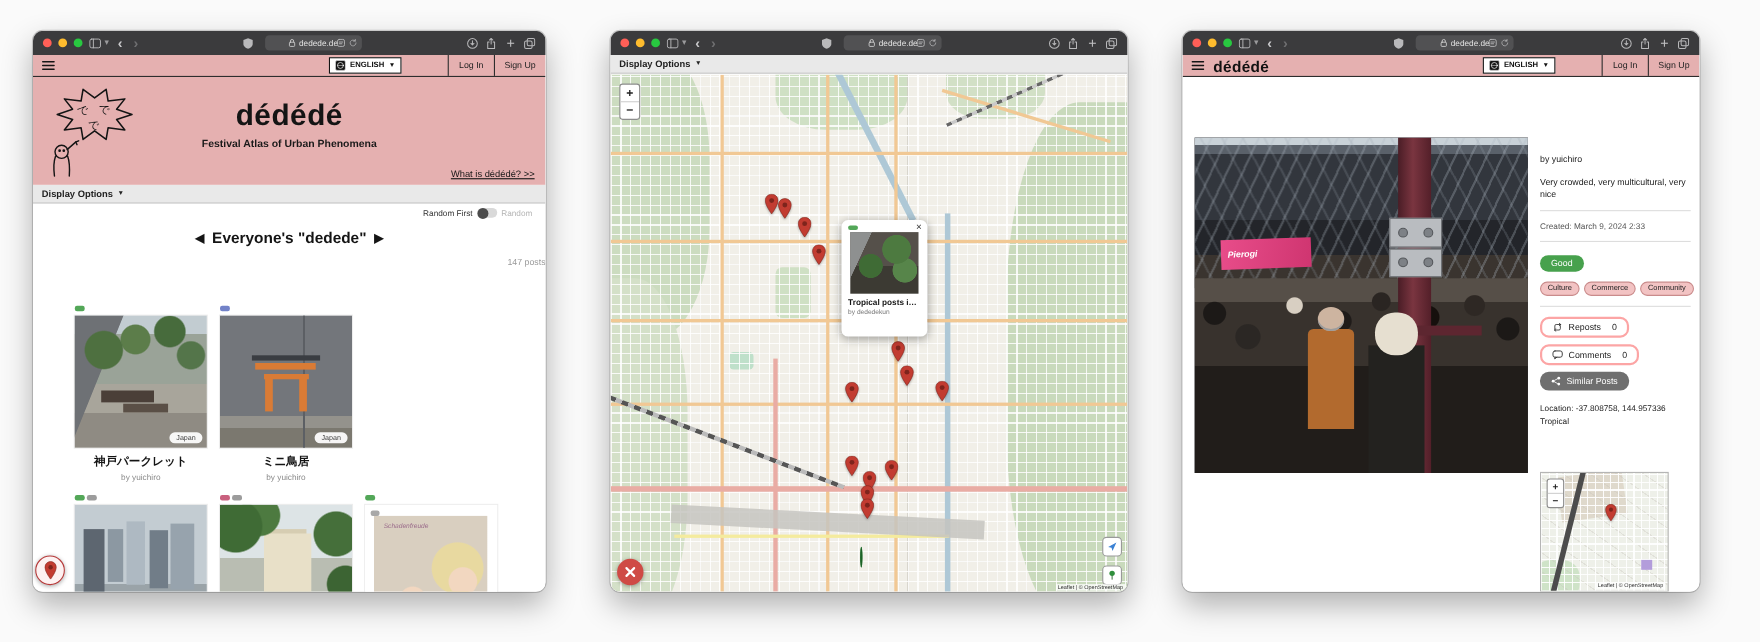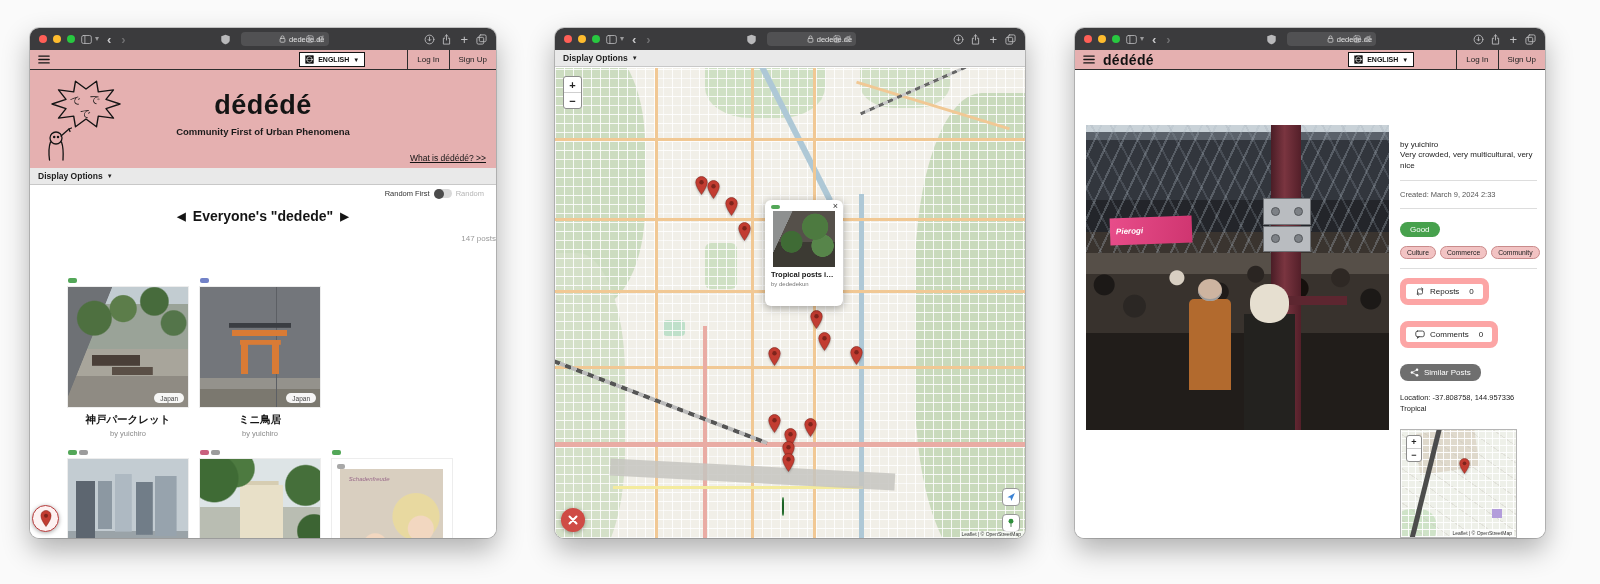--- a/index.html
+++ b/index.html
@@ -11,21 +11,21 @@
   #w3{left:1075px;width:470px}
   .titlebar{height:22px;background:#3b3b3d;display:flex;align-items:center;padding:0 9px;gap:6px;box-sizing:border-box}
   .tl{width:8px;height:8px;border-radius:50%;flex:0 0 auto}
   .tl-r{background:#ff5f57}.tl-y{background:#febc2e}.tl-g{background:#28c840}
   .ci{display:inline-flex;align-items:center;justify-content:center;flex:0 0 auto}
   .ci svg{width:11px;height:11px;stroke:#b9b9bb;fill:none;stroke-width:1;stroke-linecap:round;stroke-linejoin:round}
   .ci.solid svg{fill:#b9b9bb;stroke:none}
   .chev{color:#9a9a9c;font-size:8px;line-height:1;margin-left:-3px}
   .navarr{color:#c9c9cb;font-size:13px;line-height:1;padding:0 2px;font-weight:700}
   .navarr.dim{color:#6f6f71}
-  .urlbar{flex:1;max-width:210px;height:14px;background:#515153;border-radius:4px;display:flex;align-items:center;justify-content:flex-end;gap:3px;margin:0 4px;color:#e3e3e3;font-size:7.5px;position:relative;padding:0 4px}
+  .urlbar{flex:1;max-width:210px;height:14px;background:#515153;border-radius:4px;display:flex;align-items:center;justify-content:center;gap:3px;margin:0 4px;color:#e3e3e3;font-size:7.5px;position:relative;padding:0 4px}
   .urlbar .lock svg{width:7px;height:8px;stroke:#cfcfcf;fill:none;stroke-width:1}
   .urlicons{position:absolute;right:4px;top:0;height:100%;display:flex;align-items:center;gap:3px}
   .urlicons svg{width:8px;height:8px}
   .plus{color:#c2c2c4;font-size:13px;line-height:1;font-weight:400;padding:0 2px}
   .spacer{flex:1}
   .page{position:absolute;top:22px;left:0;right:0;bottom:0;background:#fff;overflow:hidden}
   
   .pinknav{height:20px;background:#e5b0b0;border-bottom:1px solid #2d2d2d;display:flex;align-items:center;padding-left:8px;position:relative;box-sizing:border-box}
   .burger svg{width:12px;height:9px;stroke:#151515;stroke-width:1.6;stroke-linecap:round}
   .navlogo{font-size:14px;font-weight:800;letter-spacing:.3px;color:#111;margin-left:8px}
@@ -177,27 +177,27 @@
   .pbox.b2{top:33%}
   .marm{position:absolute;left:64%;top:56%;width:22%;height:3%;background:#5d2630;z-index:3}
   .sign{position:absolute;left:8%;top:30%;width:27%;height:9%;background:linear-gradient(100deg,#e84d8a,#cf3570);transform:rotate(-2deg);color:#fff;font-size:8px;font-weight:700;font-style:italic;display:flex;align-items:center;padding-left:6px;z-index:2;box-sizing:border-box}
   .man{position:absolute;left:34%;top:57%;width:14%;height:30%;background:#b26a2e;border-radius:5px 5px 0 0;z-index:4}
   .man .head{position:absolute;left:22%;top:-22%;width:56%;height:24%;border-radius:50%;background:#cdb4a0;box-shadow:0 -2px 0 #9c9c9c inset}
   .scarf{position:absolute;left:52%;top:62%;width:17%;height:38%;background:#23221f;z-index:5}
   .scarf .head{position:absolute;left:12%;top:-26%;width:76%;height:34%;border-radius:46%;background:#e6dfd0}
   .dpanel{position:absolute;left:325px;top:83px;width:137px}
   .dtitle{font-size:15px;font-weight:700;line-height:1.13;color:#141414}
   .dby{font-size:8px;color:#222;margin-top:7px}
-  .ddesc{font-size:8px;color:#222;line-height:1.4}
+  .ddesc{font-size:8px;color:#222;margin-top:11px;line-height:1.4}
   .dpanel hr{border:none;border-top:1px solid #ddd;margin:9px 0}
   .dcreated{font-size:7.5px;color:#555}
   .goodpill{display:inline-block;background:#47a14d;color:#fff;font-size:8px;font-weight:400;padding:3px 10px;border-radius:10px}
   .tagrow{margin-top:9px;display:flex;gap:4px}
   .tag{background:#f2c3c3;border:1px solid #c98b8b;border-radius:8px;font-size:6.8px;padding:2px 6px;color:#222;white-space:nowrap}
-  .wbtn{display:flex;align-items:flex-end;gap:5px;border:6px solid #fca5a5;border-radius:8px;background:#fff;font-size:8px;color:#222;padding:3px 9px;width:fit-content;margin-bottom:16px}
+  .wbtn{display:flex;align-items:flex-end;gap:5px;border:2px solid #fca5a5;border-radius:8px;background:#fff;font-size:8px;color:#222;padding:3px 9px;width:fit-content;margin-bottom:6px}
   .wbtn svg{width:10px;height:9px;stroke:#333;fill:none;stroke-width:1.1;stroke-linecap:round;stroke-linejoin:round}
   .wbtn .cnt{margin-left:5px}
   .simbtn{display:flex;align-items:center;gap:5px;background:#6f6f6f;border:none;border-radius:8px;color:#fff;font-size:8px;padding:4px 10px;width:fit-content}
   .simbtn svg{width:9px;height:9px;fill:#fff}
   .dloc{font-size:7.5px;color:#222;margin-top:12px;line-height:1.45}
   .minimap{position:absolute;left:325px;top:379px;width:117px;height:109px;border:1px solid #b5b5b5;background:#eef0e9;overflow:hidden;box-sizing:border-box}
   .minimap .streets{background:
     repeating-linear-gradient(0deg, rgba(255,255,255,.9) 0 1px, transparent 1px 7px),
     repeating-linear-gradient(90deg, rgba(255,255,255,.9) 0 1px, transparent 1px 7px),
     repeating-linear-gradient(35deg, rgba(200,196,188,.35) 0 1px, transparent 1px 14px)}
@@ -318,21 +318,21 @@
             <circle cx="8.2" cy="61" r=".6" fill="#141414"></circle>
             <circle cx="12" cy="61" r=".6" fill="#141414"></circle>
             <path d="M4.5 66C3 70 2.5 76 3.5 84"></path>
             <path d="M15.5 66c1.5 4 2 10 1.5 18"></path>
             <path d="M15 60l8-7"></path>
             <path d="M23 53l2.5-1M23 53l1 2.5"></path>
           </g>
         </svg>
       </span>
       <div class="hero-title" data-interactable="false">dédédé</div>
-      <div class="hero-sub" data-interactable="false">Community First of Urban Phenomena</div>
+      <div class="hero-sub" data-interactable="false">Festival Atlas of Urban Phenomena</div>
       <a class="about" data-interactable="true">What is dédédé? &gt;&gt;</a>
     </div>
     <div class="dispbar" data-interactable="true">
       <span data-interactable="false">Display Options</span>
       <span class="caret" data-interactable="false">▼</span>
     </div>
     <div class="sortrow" data-interactable="false">
       <span data-interactable="false">Random First</span>
       <span class="switch" data-interactable="true">
           <span class="knob" data-interactable="false"></span>

